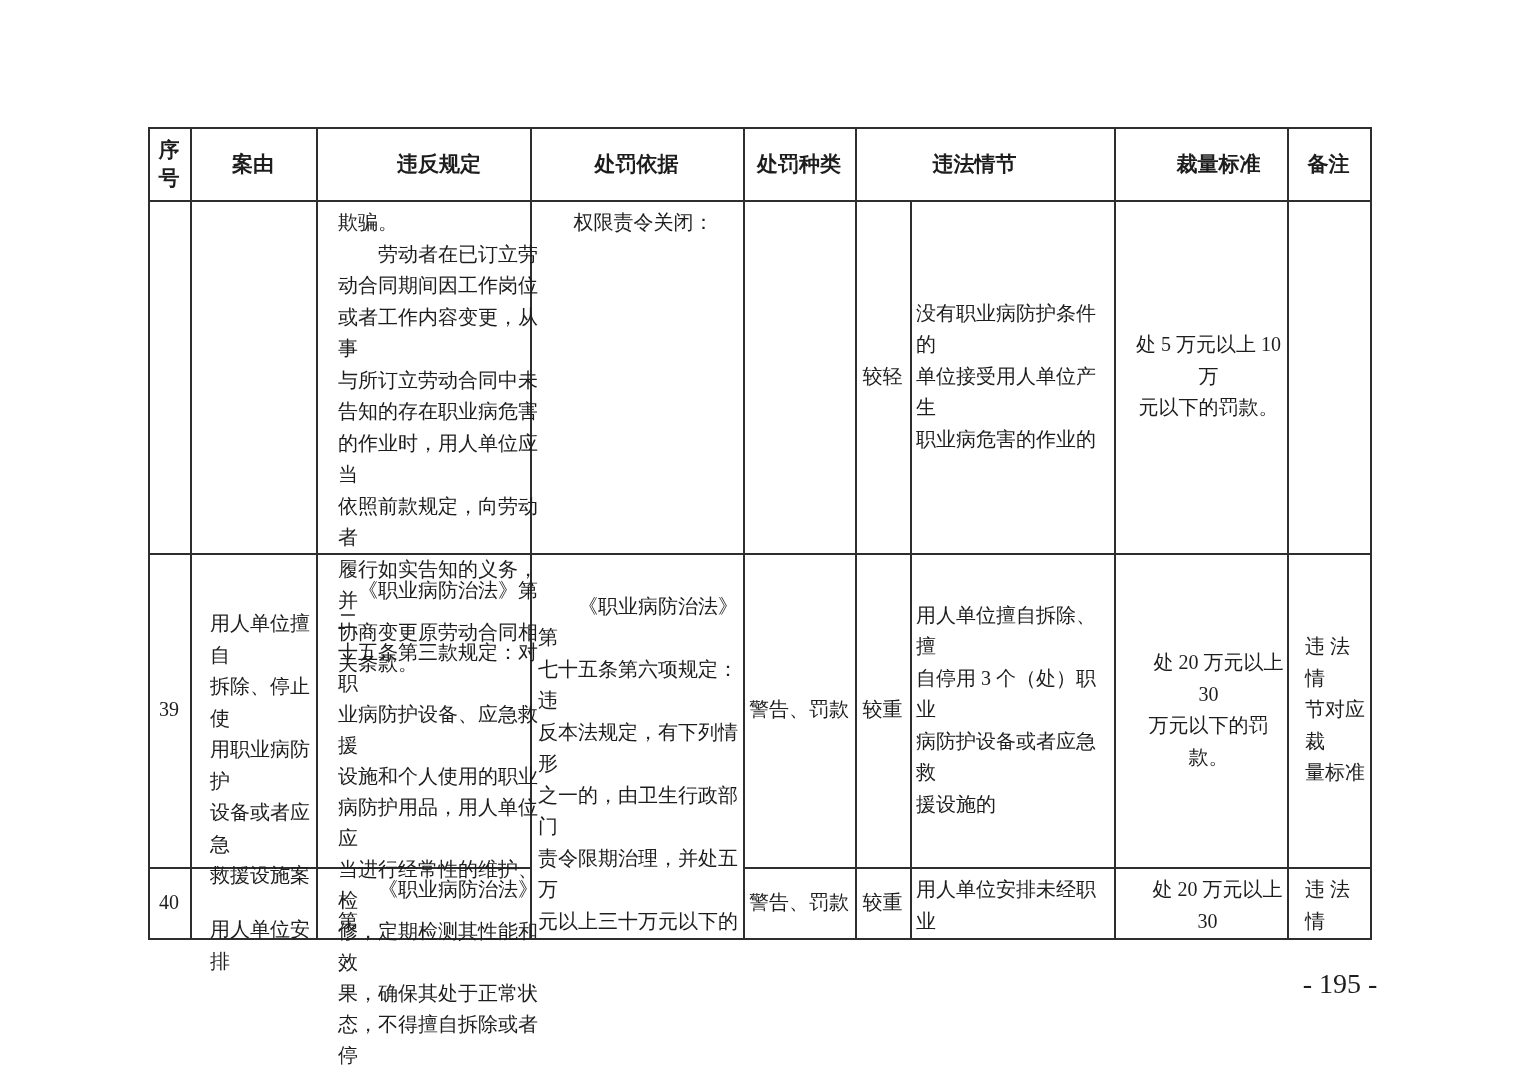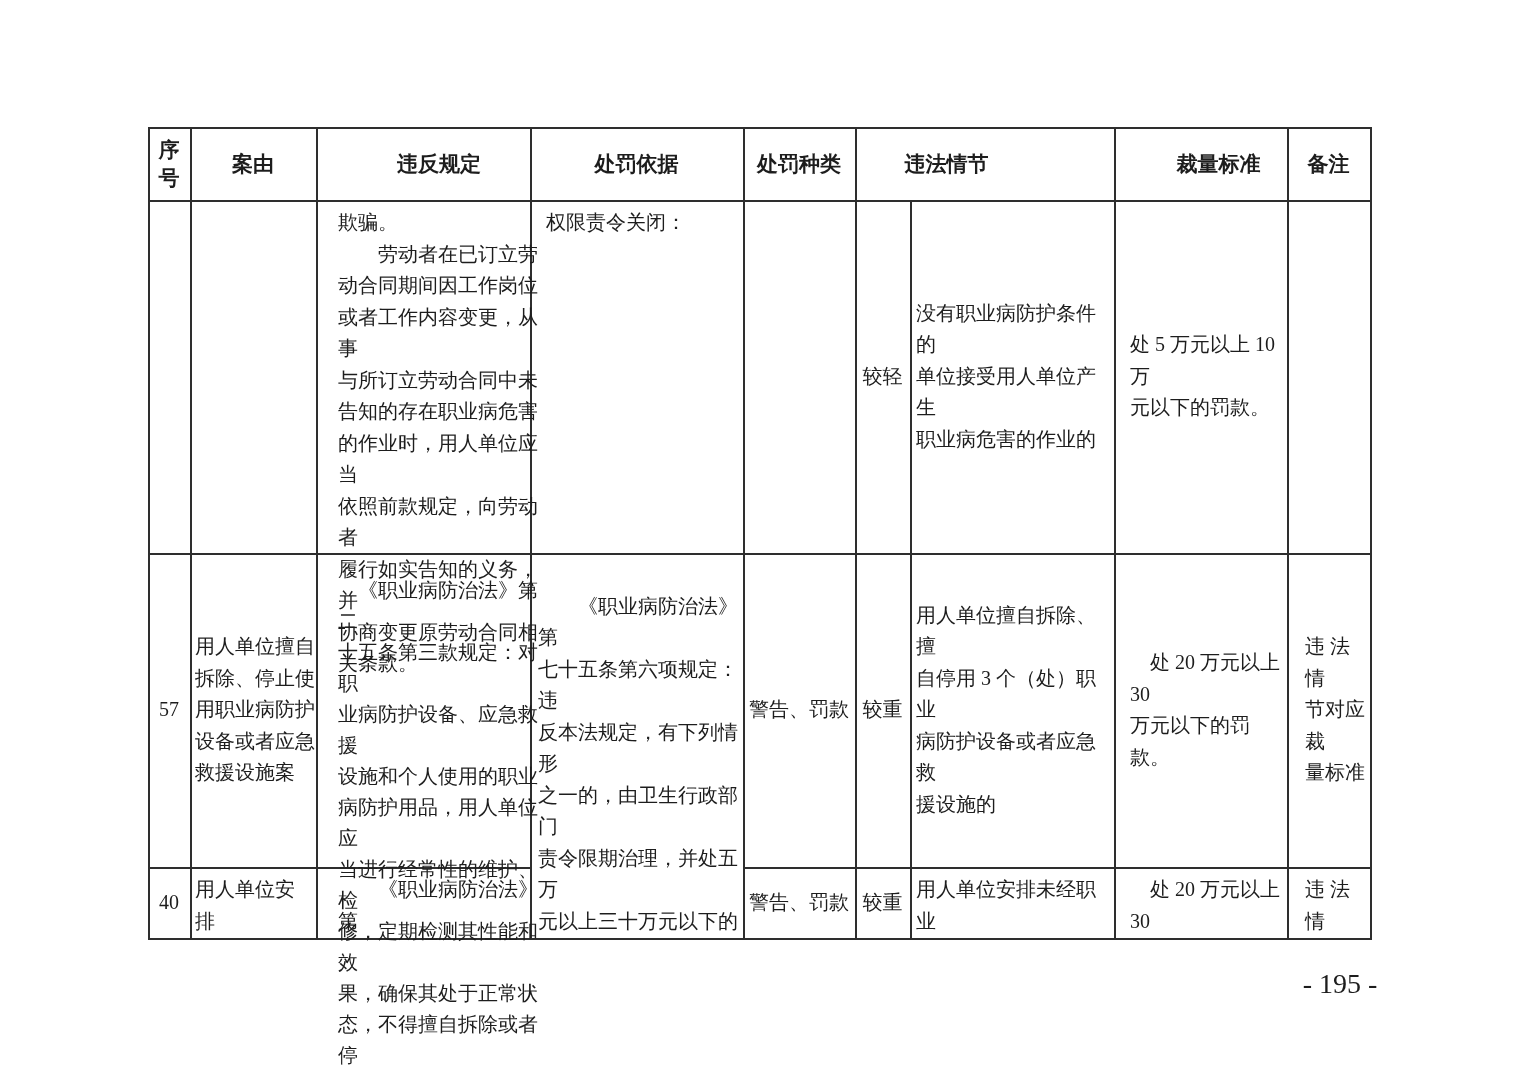--- a/index.html
+++ b/index.html
@@ -41,34 +41,34 @@
   
   .cx0{left:0;width:42px;}
   .cx1{left:42px;width:126px;}
   .cx2{left:184px;width:214px;}
   .cx3{left:382px;width:213px;}
   .cx4{left:595px;width:112px;}
   .cx5{left:707px;width:55px;}
   .cx6{left:762px;width:204px;}
   .cx7{left:966px;width:173px;padding-left:36px;}
   .cx8{left:1139px;width:83px;}
-  .cx56{left:669px;width:259px;}
+  .cx56{left:697px;width:259px;}
 
   
   .rh{top:0;height:73px;}
   .ra{top:73px;height:353px;}
   .rb{top:426px;height:314px;}
   .rc{top:740px;height:71px;overflow:hidden;}
 
   .pt-ra{padding:7px 2px 0 6px;}
   .pt-rb{padding:22px 2px 0 6px;}
   .pt-rc{padding:7px 2px 0 6px;}
   .pl6{padding-left:6px;}
-  .pl8{padding-left:16px;}
-  .pl5{padding-left:5px;}
+  .pl8{padding-left:16px;text-align:center;}
+  .pl5{padding-left:20px;margin-top:40px;}
   .pl2{padding-left:18px;}
 
   .yiju-merged{
     position:absolute;left:382px;top:426px;width:213px;height:385px;
     box-sizing:border-box;overflow:hidden;
     padding:6px 2px 0 8px;
     font-size:20px;line-height:31.5px;white-space:pre-line;
   }
   .pageno{
     position:absolute;left:1290px;top:968px;width:100px;
@@ -122,21 +122,21 @@
 协商变更原劳动合同相
 关条款。</div>
     <div class="cell para cx3 ra pt-ra pl8">权限责令关闭：</div>
     <div class="cell ctr cx5 ra">较轻</div>
     <div class="cell vctr cx6 ra pl6">没有职业病防护条件的
 单位接受用人单位产生
 职业病危害的作业的</div>
     <div class="cell vctr cx7 ra pl8">处 5 万元以上 10 万
 元以下的罚款。</div>
 
-    <div class="cell ctr cx0 rb">57</div>
+    <div class="cell ctr cx0 rb">39</div>
     <div class="cell vctr cx1 rb pl5">用人单位擅自
 拆除、停止使
 用职业病防护
 设备或者应急
 救援设施案</div>
     <div class="cell para lh31 cx2 rb pt-rb">　《职业病防治法》第二
 十五条第三款规定：对职
 业病防护设备、应急救援
 设施和个人使用的职业
 病防护用品，用人单位应

